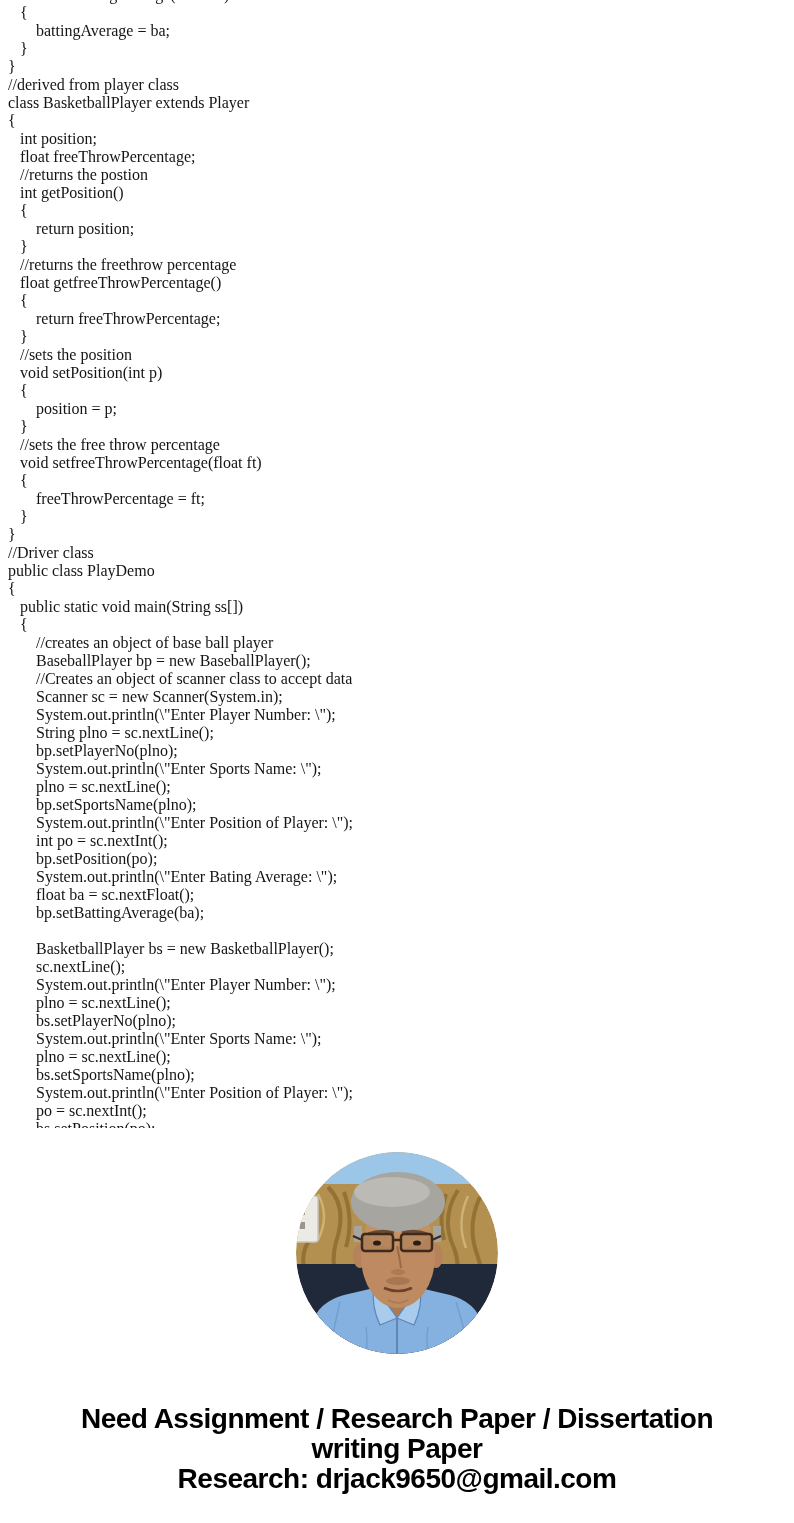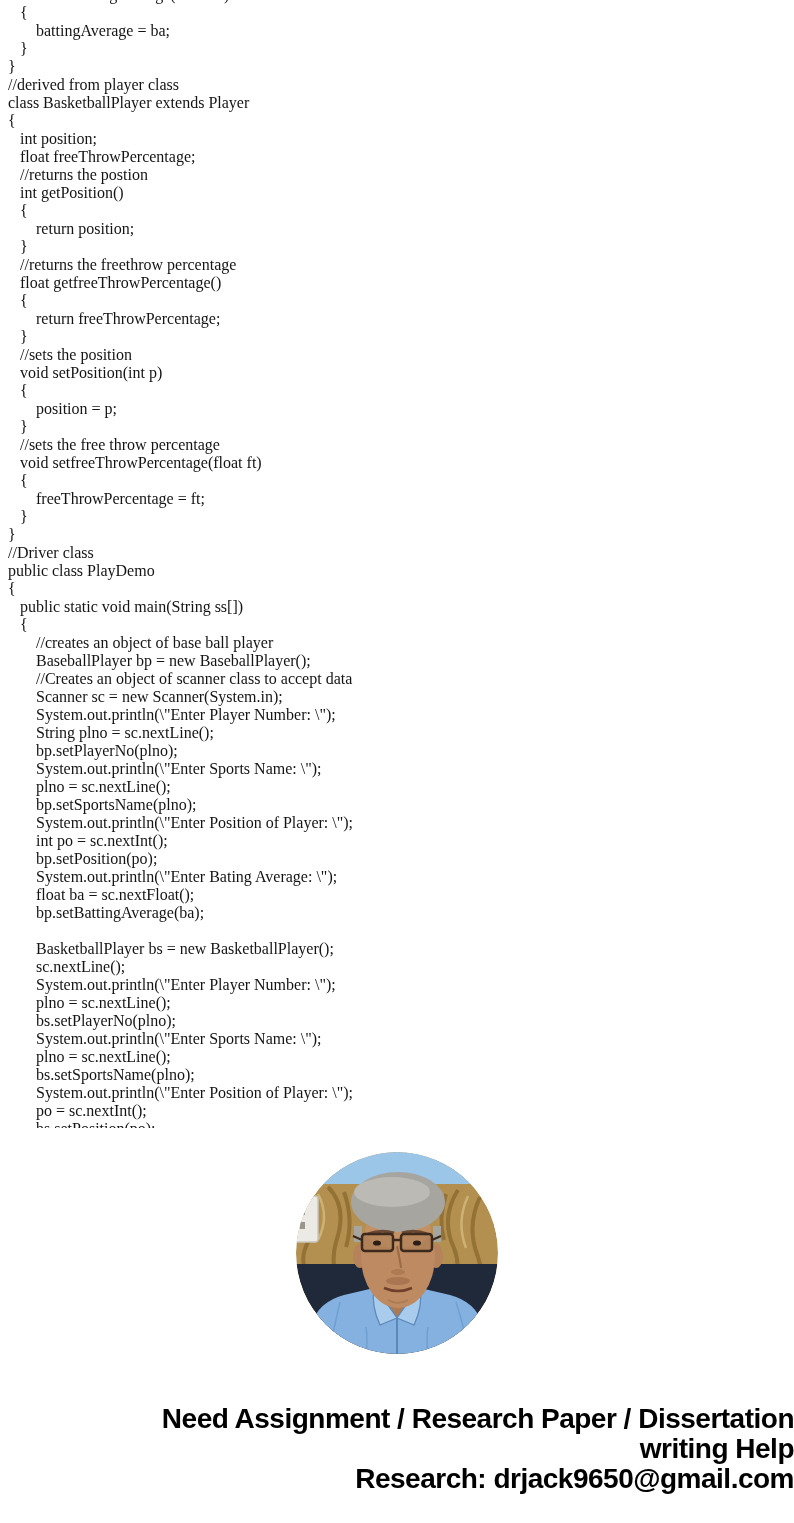--- a/index.html
+++ b/index.html
@@ -30,21 +30,21 @@
     width: 202px;
     height: 202px;
     margin: 24px auto 0 auto;
     border-radius: 50%;
     overflow: hidden;
   }
   .avatar-wrap svg { display: block; }
   
   .footer {
     margin-top: 50px;
-    text-align: right;
+    text-align: center;
     font-family: "Liberation Sans", "DejaVu Sans", sans-serif;
     font-weight: bold;
     color: #000000;
   }
   .footer .heading,
   .footer .contact {
     margin: 0;
     font-size: 28px;
     line-height: 30px;
     letter-spacing: -0.5px;
@@ -189,15 +189,15 @@
         <ellipse cx="102" cy="120" rx="7" ry="3" fill="#a06f49" opacity="0.6"></ellipse>
         <ellipse cx="102" cy="129" rx="12" ry="4" fill="#8d5f3e" opacity="0.45"></ellipse>
         <path d="M88,136 q14,6 28,0" stroke="#703f2c" stroke-width="2.5" fill="none"></path>
         <path d="M92,148 q10,6 20,0" stroke="#a06f49" stroke-width="1.5" opacity="0.6" fill="none"></path>
       </g>
     </g>
   </svg>
 </div>
 
 <div class="footer">
-  <h1 class="heading"><span>Need Assignment / Research Paper / Dissertation</span><br><span>writing Help</span></h1>
+  <h1 class="heading"><span>Need Assignment / Research Paper / Dissertation</span><br><span>writing Paper</span></h1>
   <div class="contact">Research: drjack9650@gmail.com</div>
 </div>
 
 </body></html>

